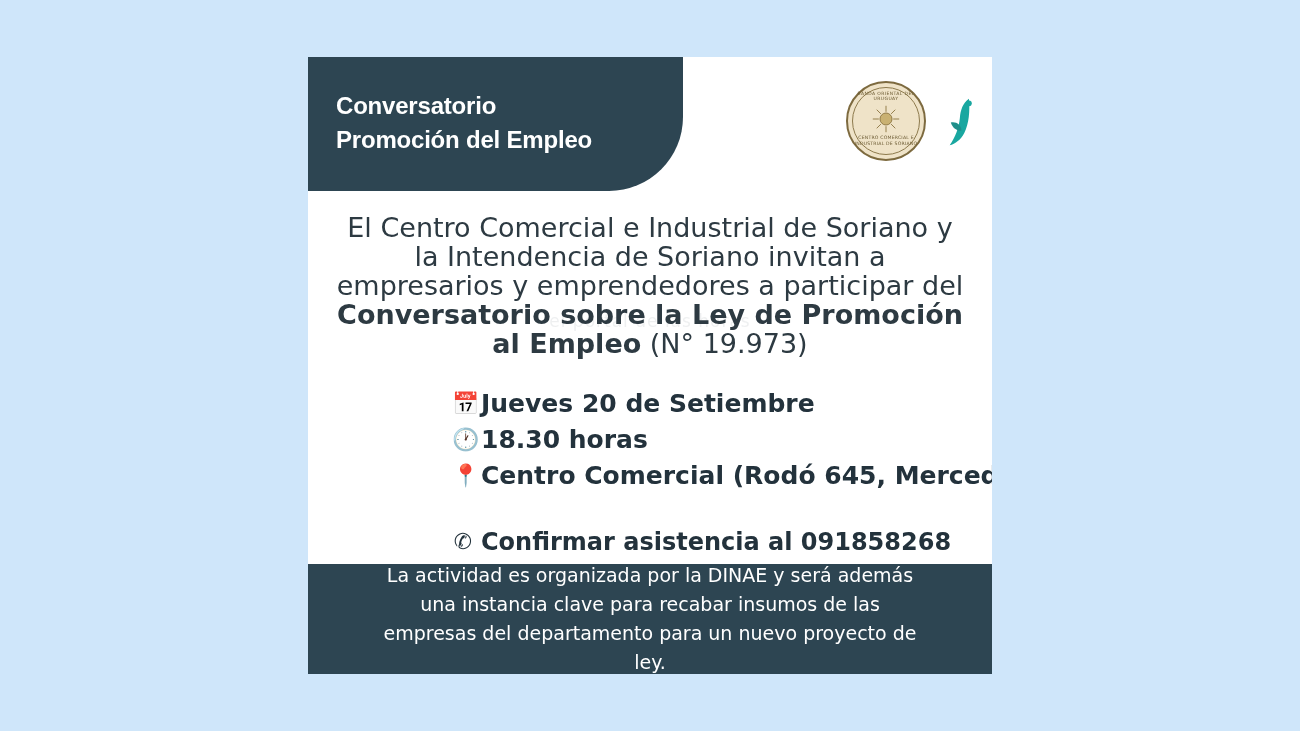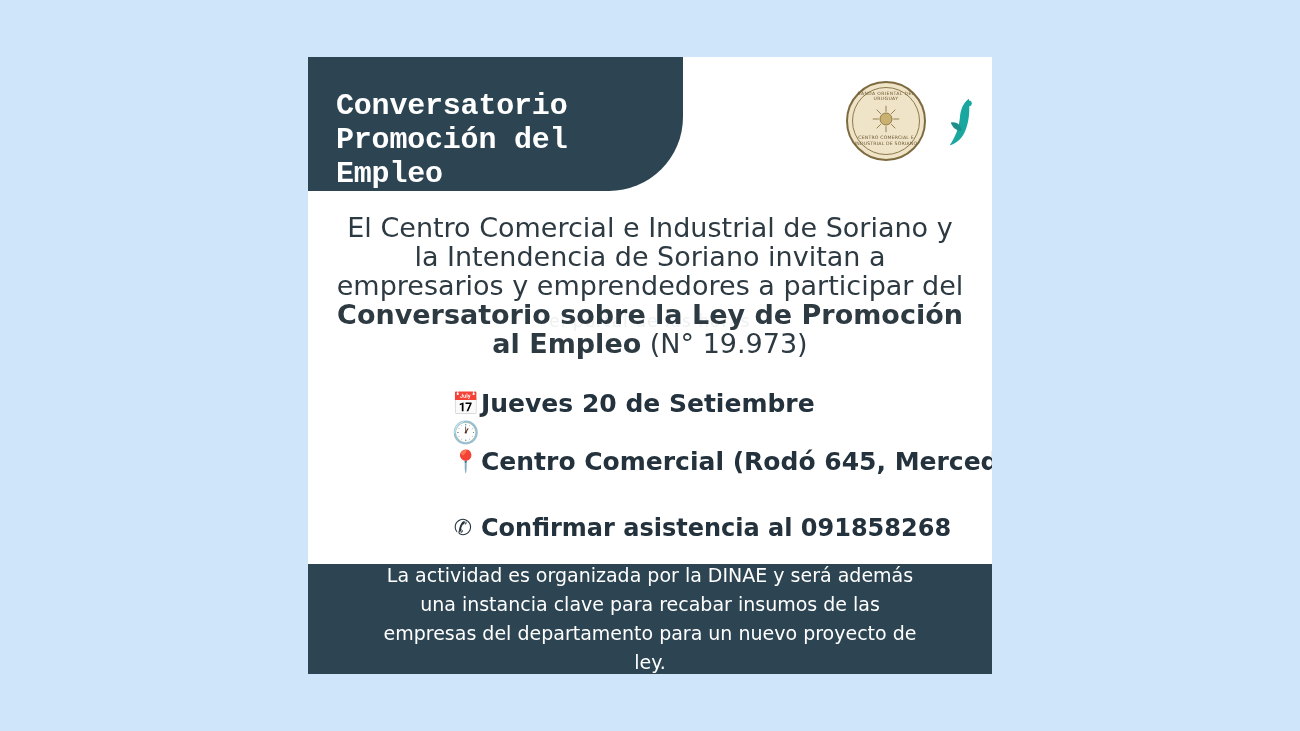--- a/index.html
+++ b/index.html
@@ -38,23 +38,23 @@
     top: 0;
     width: 375px;
     height: 134px;
     background: #2d4552;
     border-bottom-right-radius: 74px;
     box-sizing: border-box;
     padding: 32px 0 0 28px;
   }
   .header-title {
     color: #ffffff;
-    font-family: Liberation Mono, monospace;
-    font-weight: bold;
-    font-size: 30px;
+    font-family: Liberation Sans, sans-serif;
+    font-weight: bold;
+    font-size: 24px;
     line-height: 34px;
     letter-spacing: -0.2px;
     white-space: pre-line;
   }
 
   .logos {
     position: absolute;
     right: 14px;
     top: 24px;
     display: flex;
@@ -298,20 +298,21 @@
 
     <div class="intro"><span>El Centro Comercial e Industrial de Soriano y la Intendencia de Soriano invitan a empresarios y emprendedores a participar del </span><b>Conversatorio sobre la Ley de Promoción al Empleo</b><span> (N° 19.973)</span></div>
 
     <div class="details">
       <div class="detail-line">
         <span class="ico">📅</span>
         <span>Jueves 20 de Setiembre</span>
       </div>
       <div class="detail-line">
         <span class="ico">🕐</span>
+        <span>18.30 horas</span>
       </div>
       <div class="detail-line">
         <span class="ico">📍</span>
         <span>Centro Comercial (Rodó 645, Mercedes)</span>
       </div>
     </div>
 
     <div class="confirm">
       <div class="detail-line">
         <span class="ico">✆</span>

